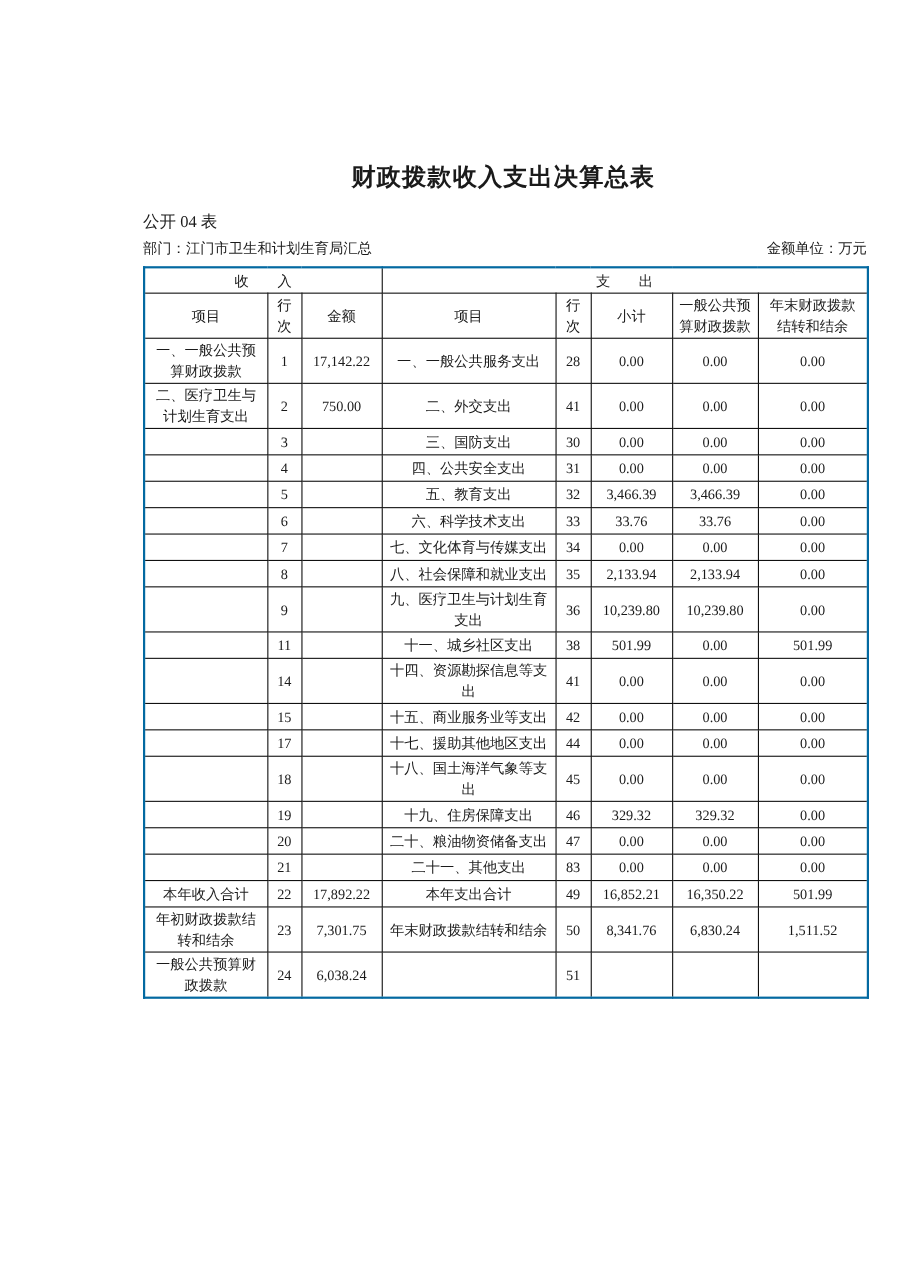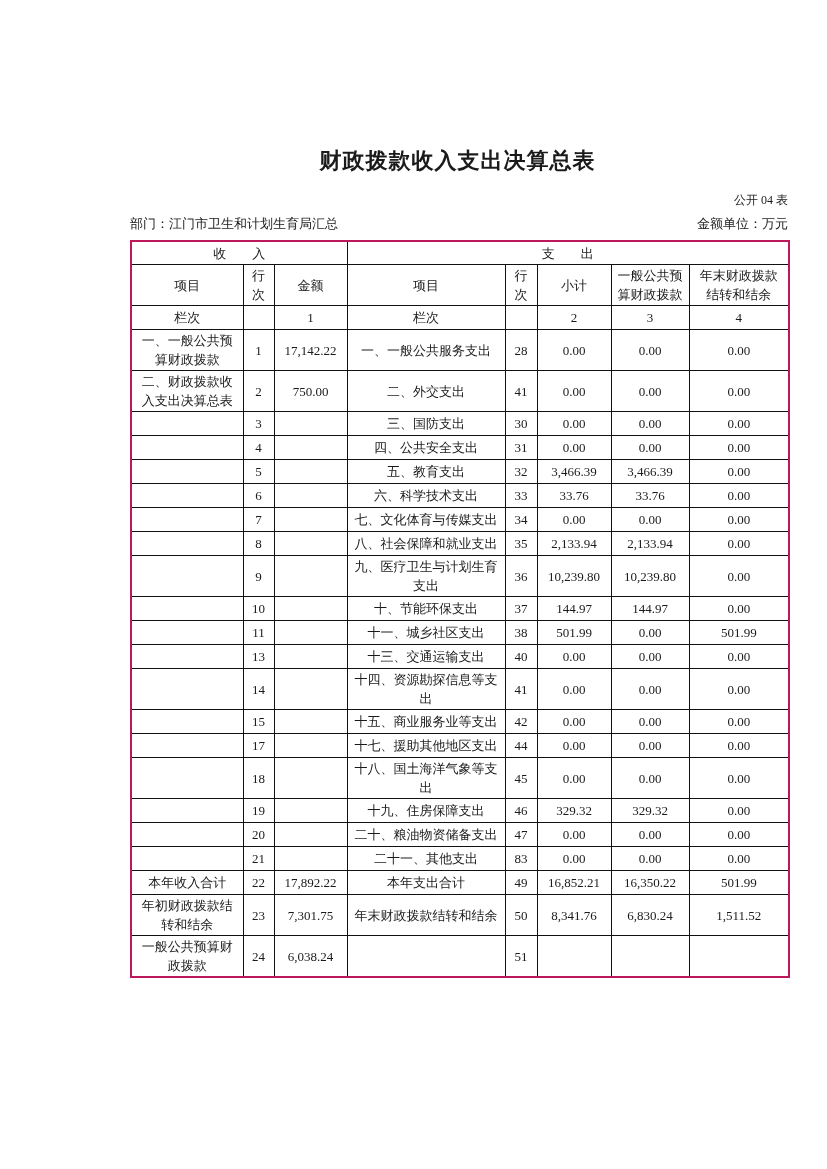--- a/index.html
+++ b/index.html
@@ -24,36 +24,35 @@
     margin: 0;
     padding-top: 146px;
     text-align: center;
     font-size: 22px;
     font-weight: bold;
     letter-spacing: 1px;
   }
   .doc-label-line {
     width: 658px;
     margin: 16px 0 0 86px;
-    text-align: right;
-    font-size: 12px;
+    font-size: 15px;
   }
   .meta-row {
     width: 658px;
     margin: 6px 0 7px 86px;
     display: flex;
     justify-content: space-between;
     font-size: 13px;
   }
   table.fiscal {
     border-collapse: collapse;
     table-layout: fixed;
     width: 658px;
     margin-left: 86px;
-    border: 2px solid #be185d;
+    border: 2px solid #0369a1;
     font-size: 13px;
   }
   table.fiscal th,
   table.fiscal td {
     border: 1px solid #111;
     text-align: center;
     vertical-align: middle;
     padding: 1px 4px;
     height: 21px;
     line-height: 19px;
@@ -102,44 +101,34 @@
       <tr>
         <th>项目</th>
         <th>行次</th>
         <th>金额</th>
         <th>项目</th>
         <th>行次</th>
         <th>小计</th>
         <th>一般公共预算财政拨款</th>
         <th>年末财政拨款结转和结余</th>
       </tr>
-      <tr>
-        <td>栏次</td>
-        <td></td>
-        <td>1</td>
-        <td>栏次</td>
-        <td></td>
-        <td>2</td>
-        <td>3</td>
-        <td>4</td>
-      </tr>
     </thead>
     <tbody>
         <tr>
           <td>一、一般公共预算财政拨款</td>
           <td>1</td>
           <td>17,142.22</td>
           <td>一、一般公共服务支出</td>
           <td>28</td>
           <td>0.00</td>
           <td>0.00</td>
           <td>0.00</td>
         </tr>
         <tr>
-          <td>二、财政拨款收入支出决算总表</td>
+          <td>二、医疗卫生与计划生育支出</td>
           <td>2</td>
           <td>750.00</td>
           <td>二、外交支出</td>
           <td>41</td>
           <td>0.00</td>
           <td>0.00</td>
           <td>0.00</td>
         </tr>
         <tr>
           <td></td>
@@ -206,47 +195,27 @@
           <td>9</td>
           <td></td>
           <td>九、医疗卫生与计划生育支出</td>
           <td>36</td>
           <td>10,239.80</td>
           <td>10,239.80</td>
           <td>0.00</td>
         </tr>
         <tr>
           <td></td>
-          <td>10</td>
-          <td></td>
-          <td>十、节能环保支出</td>
-          <td>37</td>
-          <td>144.97</td>
-          <td>144.97</td>
-          <td>0.00</td>
-        </tr>
-        <tr>
-          <td></td>
           <td>11</td>
           <td></td>
           <td>十一、城乡社区支出</td>
           <td>38</td>
           <td>501.99</td>
           <td>0.00</td>
           <td>501.99</td>
-        </tr>
-        <tr>
-          <td></td>
-          <td>13</td>
-          <td></td>
-          <td>十三、交通运输支出</td>
-          <td>40</td>
-          <td>0.00</td>
-          <td>0.00</td>
-          <td>0.00</td>
         </tr>
         <tr>
           <td></td>
           <td>14</td>
           <td></td>
           <td>十四、资源勘探信息等支出</td>
           <td>41</td>
           <td>0.00</td>
           <td>0.00</td>
           <td>0.00</td>

